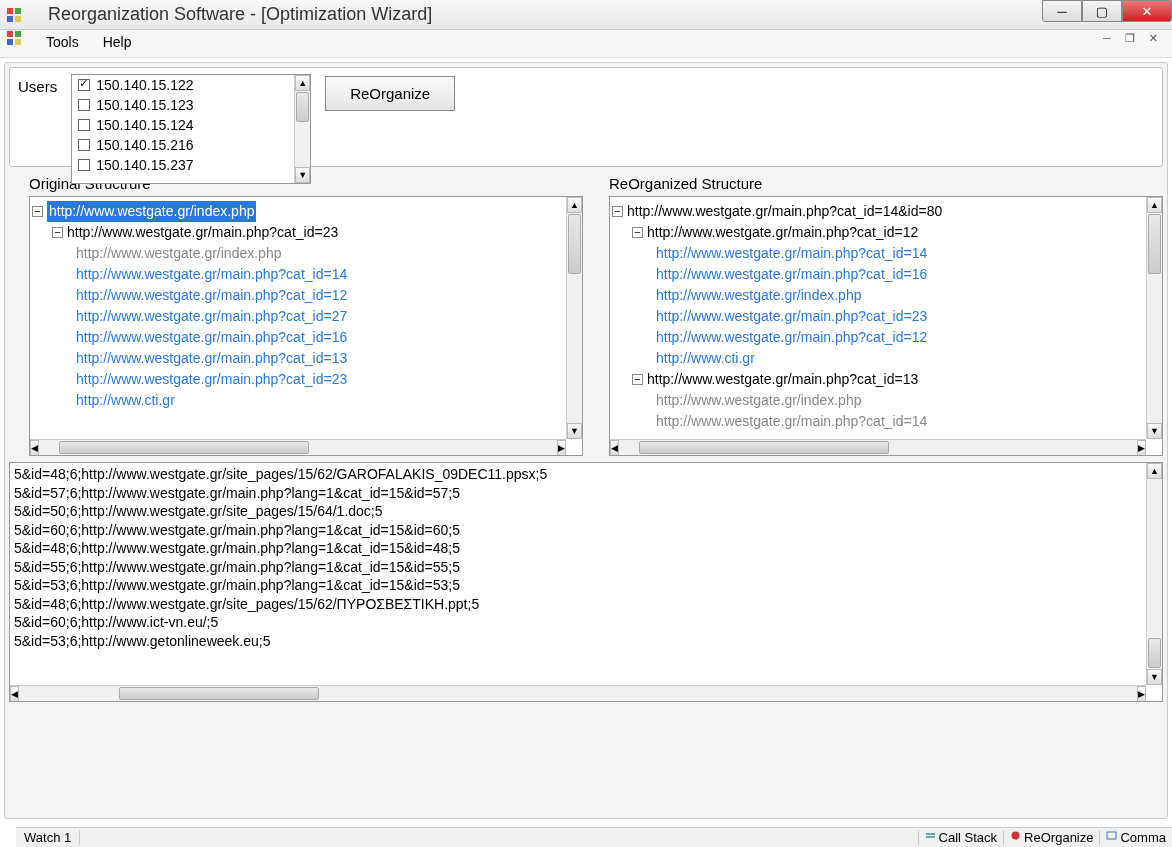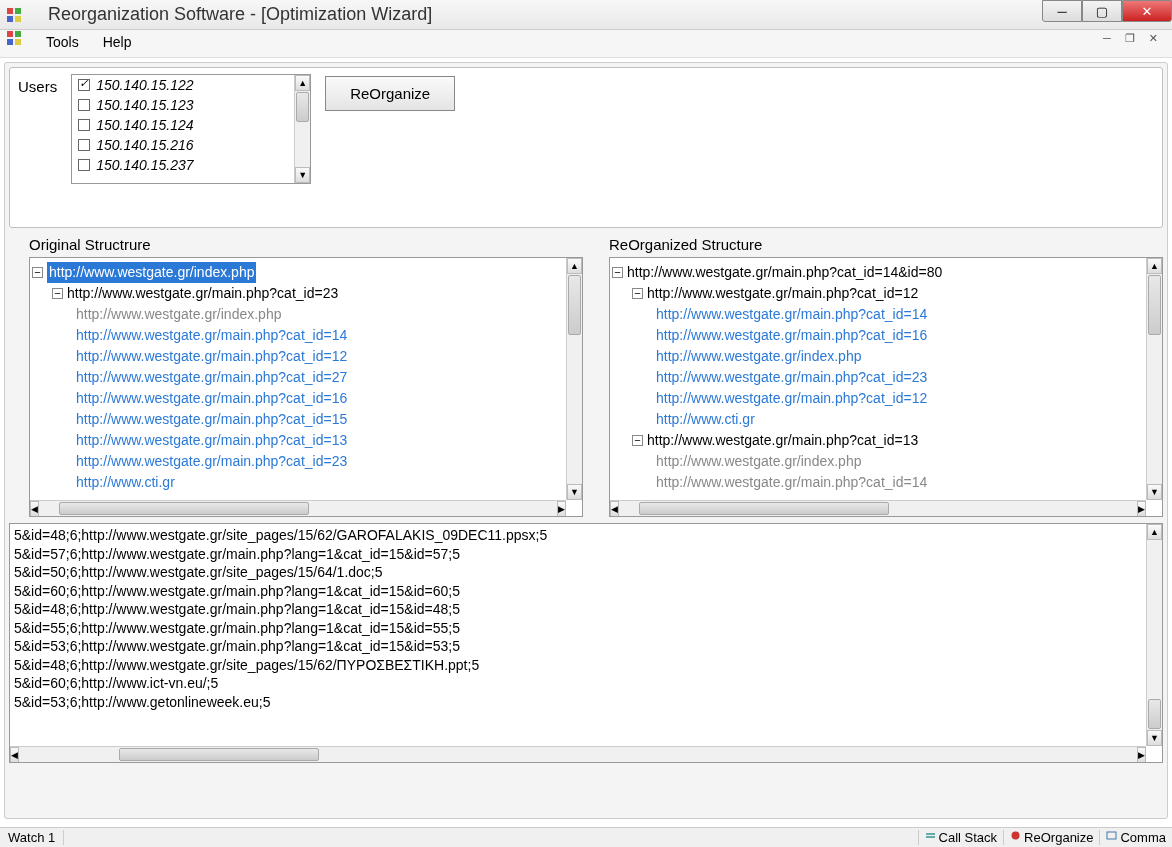--- a/index.html
+++ b/index.html
@@ -40,26 +40,26 @@
 .menu-item { padding:4px 10px; font-size:14px; cursor:pointer; }
 .mdi-controls { margin-left:auto; display:flex; gap:6px; padding-right:10px; color:#555; font-size:11px; }
 .mdi-btn { cursor:pointer; padding:2px 4px; }
 .client {
   position:absolute; left:4px; right:4px; top:62px; bottom:28px;
   border:1px solid #ccc; border-radius:3px; padding:4px; background:#f4f4f4;
 }
 .group {
   border:1px solid #bfbfbf; border-radius:3px; background:#fff; padding:6px 8px 8px;
 }
-.users-group { height:161px; display:flex; align-items:flex-start; gap:14px; }
+.users-group { height:100px; display:flex; align-items:flex-start; gap:14px; }
 .users-label { font-size:15px; padding-top:4px; }
 .users-list {
   width:240px; height:110px; border:1px solid #999; background:#fff; overflow:hidden; position:relative;
 }
-.users-list-inner { position:absolute; left:0; top:0; right:16px; bottom:0; overflow:hidden;font-style:italic; }
+.users-list-inner { position:absolute; left:0; top:0; right:16px; bottom:0; overflow:hidden; }
 .user-row { display:flex; align-items:center; gap:6px; padding:2px 6px; font-size:14px; }
 .chk { width:12px; height:12px; border:1px solid #666; display:inline-block; position:relative; }
 .chk.checked::after { content:"✓"; position:absolute; top:-3px; left:0; font-size:11px; }
 .list-scroll { position:absolute; right:0; top:0; bottom:0; width:16px; background:#eee; border-left:1px solid #ccc; display:flex; flex-direction:column; }
 .sb-btn { height:16px; background:linear-gradient(#fafafa,#ddd); border:1px solid #bbb; font-size:9px; display:flex; align-items:center; justify-content:center; cursor:pointer; }
 .sb-track { flex:1; background:#f0f0f0; position:relative; }
 .sb-thumb { position:absolute; left:1px; right:1px; background:linear-gradient(#e8e8e8,#ccc); border:1px solid #aaa; border-radius:2px; }
 .reorg-btn {
   padding:8px 24px; font-size:15px; border:1px solid #888; background:linear-gradient(#fafafa,#e4e4e4); cursor:pointer; margin-top:2px;
 }
@@ -80,21 +80,21 @@
 .ind2 { padding-left:44px; }
 .hscroll { position:absolute; left:0; right:16px; bottom:0; height:16px; background:#eee; border-top:1px solid #ccc; display:flex; }
 .hscroll .sb-track { flex:1; position:relative; }
 .hscroll .sb-thumb { top:1px; bottom:1px; left:20px; width:250px; }
 .vscroll { position:absolute; right:0; top:0; bottom:16px; width:16px; background:#eee; border-left:1px solid #ccc; display:flex; flex-direction:column; }
 .log-box {
   margin-top:6px; height:240px; border:1px solid #999; background:#fff; position:relative; overflow:hidden;
 }
 .log-inner { position:absolute; left:0; right:16px; top:0; bottom:16px; overflow:hidden; padding:2px 4px; font-size:14px; line-height:18.5px; white-space:nowrap; }
 .statusbar {
-  position:absolute; left:0; right:0; bottom:0; height:20px; background:#f0f0f0; border-top:1px solid #ccc;
+  position:absolute; left:16px; right:0; bottom:0; height:20px; background:#f0f0f0; border-top:1px solid #ccc;
   display:flex; align-items:center; font-size:13px;
 }
 .status-left { padding:0 8px; border-right:1px solid #ccc; }
 .status-right { margin-left:auto; display:flex; }
 .status-item { padding:0 6px; border-left:1px solid #ccc; display:flex; align-items:flex-start; gap:3px; cursor:pointer; }
 .ico-sq { width:11px; height:11px; }
 .app-icon svg { width:16px; height:16px; }
 </style>
 </head>
 <body>
@@ -192,23 +192,20 @@
               <span class="node link">http://www.westgate.gr/main.php?cat_id=14</span>
             </div>
             <div class="tree-row ind2">
               <span class="node link">http://www.westgate.gr/main.php?cat_id=12</span>
             </div>
             <div class="tree-row ind2">
               <span class="node link">http://www.westgate.gr/main.php?cat_id=27</span>
             </div>
             <div class="tree-row ind2">
               <span class="node link">http://www.westgate.gr/main.php?cat_id=16</span>
-            </div>
-            <div class="tree-row ind2">
-              <span class="node link">http://www.westgate.gr/main.php?cat_id=15</span>
             </div>
             <div class="tree-row ind2">
               <span class="node link">http://www.westgate.gr/main.php?cat_id=13</span>
             </div>
             <div class="tree-row ind2">
               <span class="node link">http://www.westgate.gr/main.php?cat_id=23</span>
             </div>
             <div class="tree-row ind2">
               <span class="node link">http://www.cti.gr</span>
             </div>

